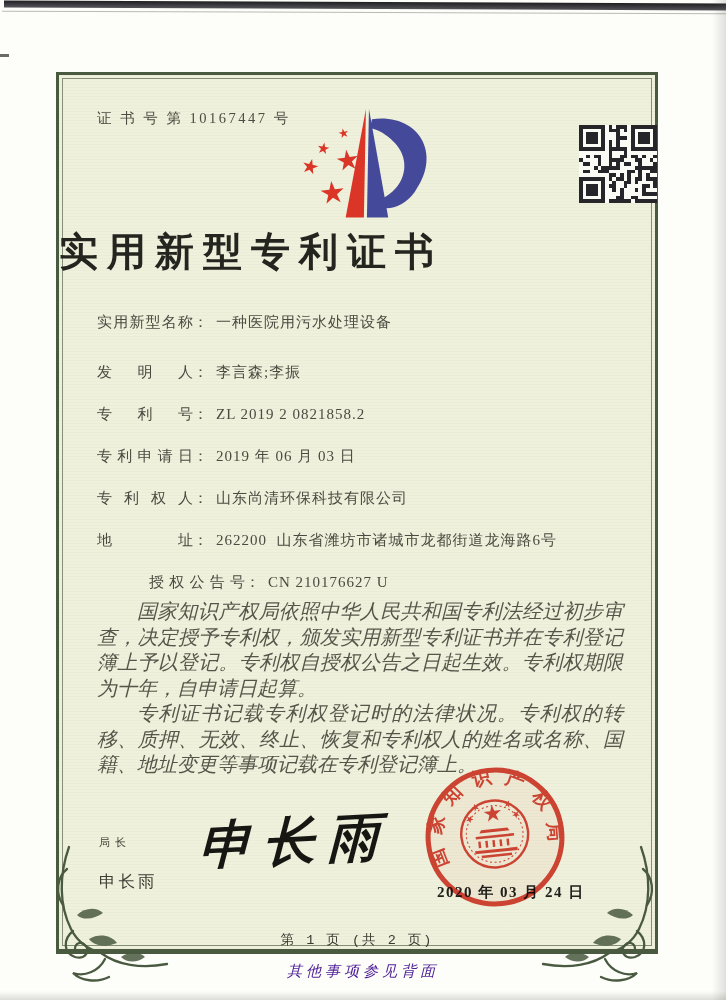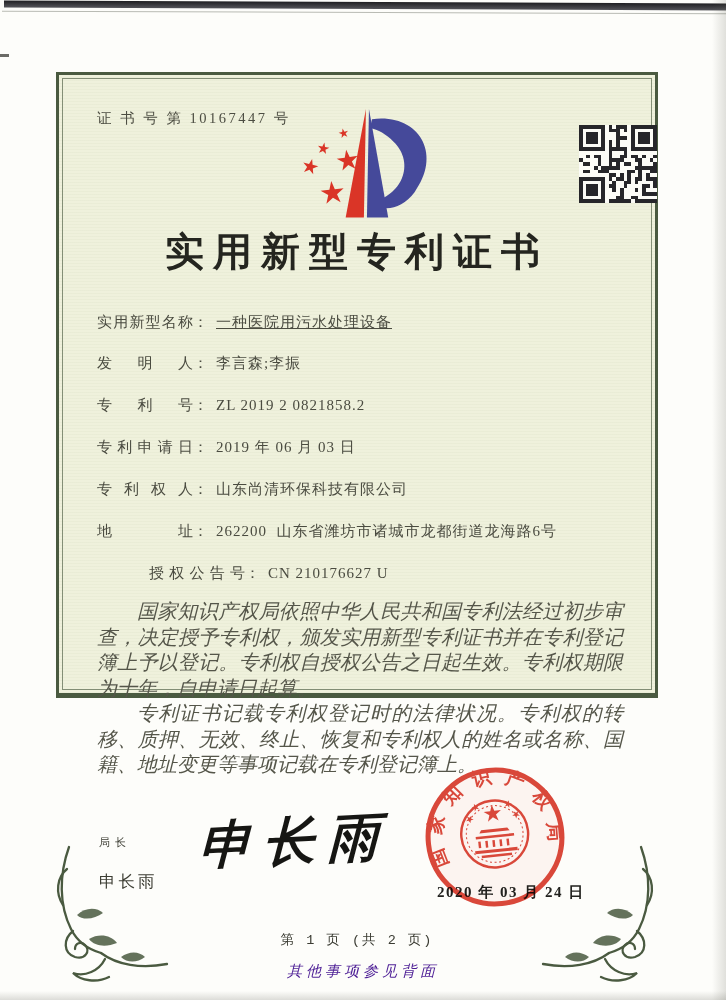--- a/index.html
+++ b/index.html
@@ -20,39 +20,39 @@
   .scan-top{position:absolute;top:2px;left:4px;right:-8px;height:7px;
     background:linear-gradient(#1f1f22,#55555a);transform:rotate(.25deg);}
   .scan-top2{position:absolute;top:12px;left:2px;right:0;height:1px;background:#b9bbb4;transform:rotate(.2deg);}
   .scan-tick{position:absolute;top:54px;left:0;width:9px;height:3px;background:#6b6b66;}
   .scan-right{position:absolute;top:0;right:0;bottom:0;width:14px;
     background:linear-gradient(to right,rgba(0,0,0,0),rgba(90,90,80,.18));}
   .scan-bottom{position:absolute;left:0;right:0;bottom:0;height:9px;
     background:linear-gradient(to bottom,rgba(0,0,0,0),rgba(90,90,80,.20));}
 
   
-  .cert{position:absolute;left:56px;top:72px;width:602px;height:626px;
+  .cert{position:absolute;left:56px;top:72px;width:602px;height:882px;
     background:
       repeating-linear-gradient(0deg, rgba(120,140,90,.045) 0 1px, rgba(0,0,0,0) 1px 3px),
       var(--cert-bg);
     border:3px solid var(--border-green);border-bottom-width:5px;}
   .cert-inner-line{position:absolute;inset:3px;border:1px solid rgba(74,90,64,.65);pointer-events:none;}
 
   .cert-no{position:absolute;left:38px;top:34px;font-size:14.5px;letter-spacing:2.5px;color:#4c4d42;}
 
   .logo{position:absolute;left:236px;top:28px;width:152px;height:114px;}
   .qr{position:absolute;left:520px;top:50px;width:78px;height:78px;}
   .qr svg{width:100%;height:100%;}
 
-  .title{position:absolute;top:150px;left:0;width:100%;text-align:center;
+  .title{position:absolute;top:150px;left:0;width:100%;
     font-size:39px;font-weight:600;letter-spacing:9px;color:#24251f;}
 
   .fields{position:absolute;left:38px;right:34px;top:236px;font-size:15px;color:#4a4b40;}
   .frow{line-height:22px;margin-bottom:20px;white-space:nowrap;}
-  .frow.first{margin-bottom:19px;text-decoration:underline;}
+  .frow.first{margin-bottom:28px;}
   .lbl{display:inline-block;width:96px;text-align:justify;text-align-last:justify;vertical-align:top;}
   .colon{display:inline-block;margin-right:8px;}
   .val{letter-spacing:1px;}
   .grant{display:flex;}
   .grant .g2{margin-left:52px;}
 
   .paras{position:absolute;left:38px;right:32px;top:524px;font-size:20px;line-height:25.5px;
     color:var(--text-faded);text-align:justify;font-style:italic;}
   .paras p{text-indent:2em;}
 

